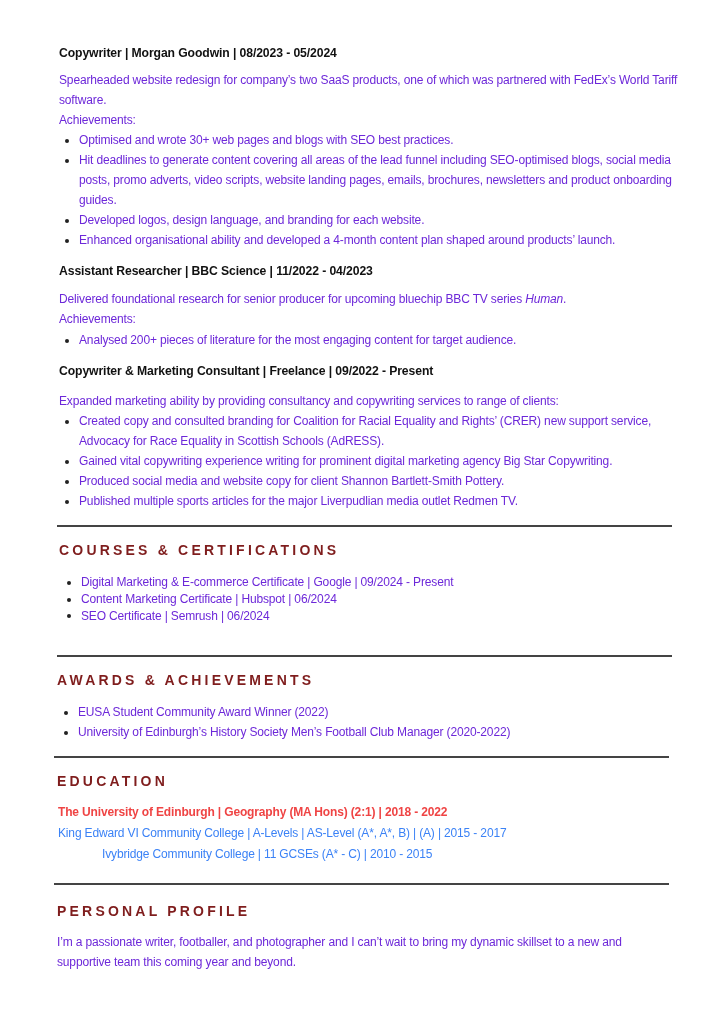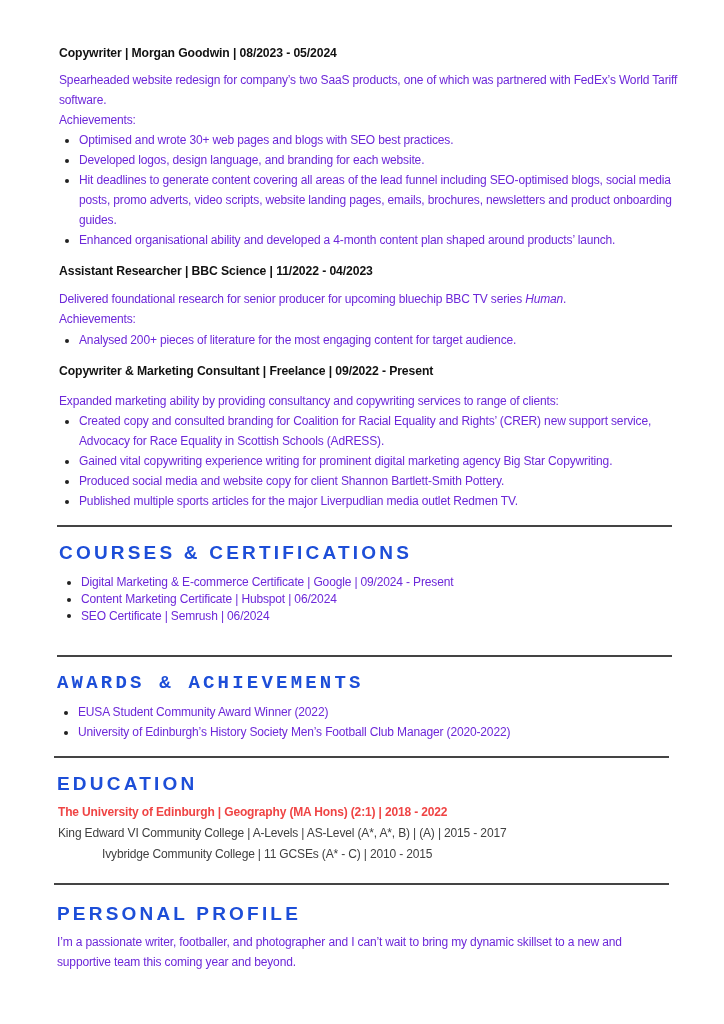--- a/index.html
+++ b/index.html
@@ -51,51 +51,51 @@
       height: 4px;
       border-radius: 50%;
       background: #222;
     }
     ul.bul.tight li {
       line-height: 16.8px;
     }
     ul.bul.tight li::before { top: 6.8px; }
     .section-head {
       font-weight: bold;
-      font-size: 19px;
+      font-size: 14px;
       letter-spacing: 3.2px;
-      color: #1d4ed8;
+      color: #7f1d1d;
       white-space: nowrap;
     }
     .rule {
       height: 1.5px;
       background: #444;
     }
     .edu-line {
       font-size: 12px;
-      color: #404040;
+      color: #3b82f6;
       letter-spacing: -0.15px;
       white-space: nowrap;
     }
     .edu-line.bold {
       font-weight: bold;
       color: #ef4444;
     }
     em { font-style: italic; }
   </style>
 </head>
 <body>
 
 <div class="abs job-title" style="left:59px; top:46px;">Copywriter | Morgan Goodwin | 08/2023 - 05/2024</div>
 <div class="abs para" style="left:59px; top:70px; width:620px;">Spearheaded website redesign for company’s two SaaS products, one of which was partnered with FedEx’s World Tariff software.</div>
 <div class="abs para" style="left:59px; top:110px;">Achievements:</div>
 <ul class="abs bul" style="left:57px; top:130px; width:620px;">
   <li>Optimised and wrote 30+ web pages and blogs with SEO best practices.</li>
+  <li>Hit deadlines to generate content covering all areas of the lead funnel including SEO-optimised blogs, social media posts, promo adverts, video scripts, website landing pages, emails, brochures, newsletters and product onboarding guides.</li>
   <li>Developed logos, design language, and branding for each website.</li>
-  <li>Hit deadlines to generate content covering all areas of the lead funnel including SEO-optimised blogs, social media posts, promo adverts, video scripts, website landing pages, emails, brochures, newsletters and product onboarding guides.</li>
   <li>Enhanced organisational ability and developed a 4-month content plan shaped around products’ launch.</li>
 </ul>
 
 <div class="abs job-title" style="left:59px; top:264px;">Assistant Researcher | BBC Science | 11/2022 - 04/2023</div>
 <div class="abs para" style="left:59px; top:289px; width:620px;"><span>Delivered foundational research for senior producer for upcoming bluechip BBC TV series </span><em>Human</em><span>.</span></div>
 <div class="abs para" style="left:59px; top:309px;">Achievements:</div>
 <ul class="abs bul" style="left:57px; top:330px; width:620px;">
   <li>Analysed 200+ pieces of literature for the most engaging content for target audience.</li>
 </ul>
 
@@ -112,21 +112,21 @@
 
 <div class="abs section-head" style="left:59px; top:542px;">COURSES &amp; CERTIFICATIONS</div>
 <ul class="abs bul tight" style="left:59px; top:574px; width:620px;">
   <li>Digital Marketing &amp; E-commerce Certificate | Google | 09/2024 - Present</li>
   <li>Content Marketing Certificate | Hubspot | 06/2024</li>
   <li>SEO Certificate | Semrush | 06/2024</li>
 </ul>
 
 <div class="abs rule" style="left:57px; top:655px; width:615px;"></div>
 
-<div class="abs section-head" style="left:57px; top:672px;font-family:Liberation Mono, monospace;">AWARDS &amp; ACHIEVEMENTS</div>
+<div class="abs section-head" style="left:57px; top:672px;">AWARDS &amp; ACHIEVEMENTS</div>
 <ul class="abs bul" style="left:56px; top:702px; width:620px;">
   <li>EUSA Student Community Award Winner (2022)</li>
   <li>University of Edinburgh’s History Society Men’s Football Club Manager (2020-2022)</li>
 </ul>
 
 <div class="abs rule" style="left:54px; top:756px; width:615px;"></div>
 
 <div class="abs section-head" style="left:57px; top:773px;">EDUCATION</div>
 <div class="abs edu-line bold" style="left:58px; top:805px;">The University of Edinburgh | Geography (MA Hons) (2:1) | 2018 - 2022</div>
 <div class="abs edu-line" style="left:58px; top:826px;">King Edward VI Community College |  A-Levels | AS-Level (A*, A*, B) | (A) | 2015 - 2017</div>

